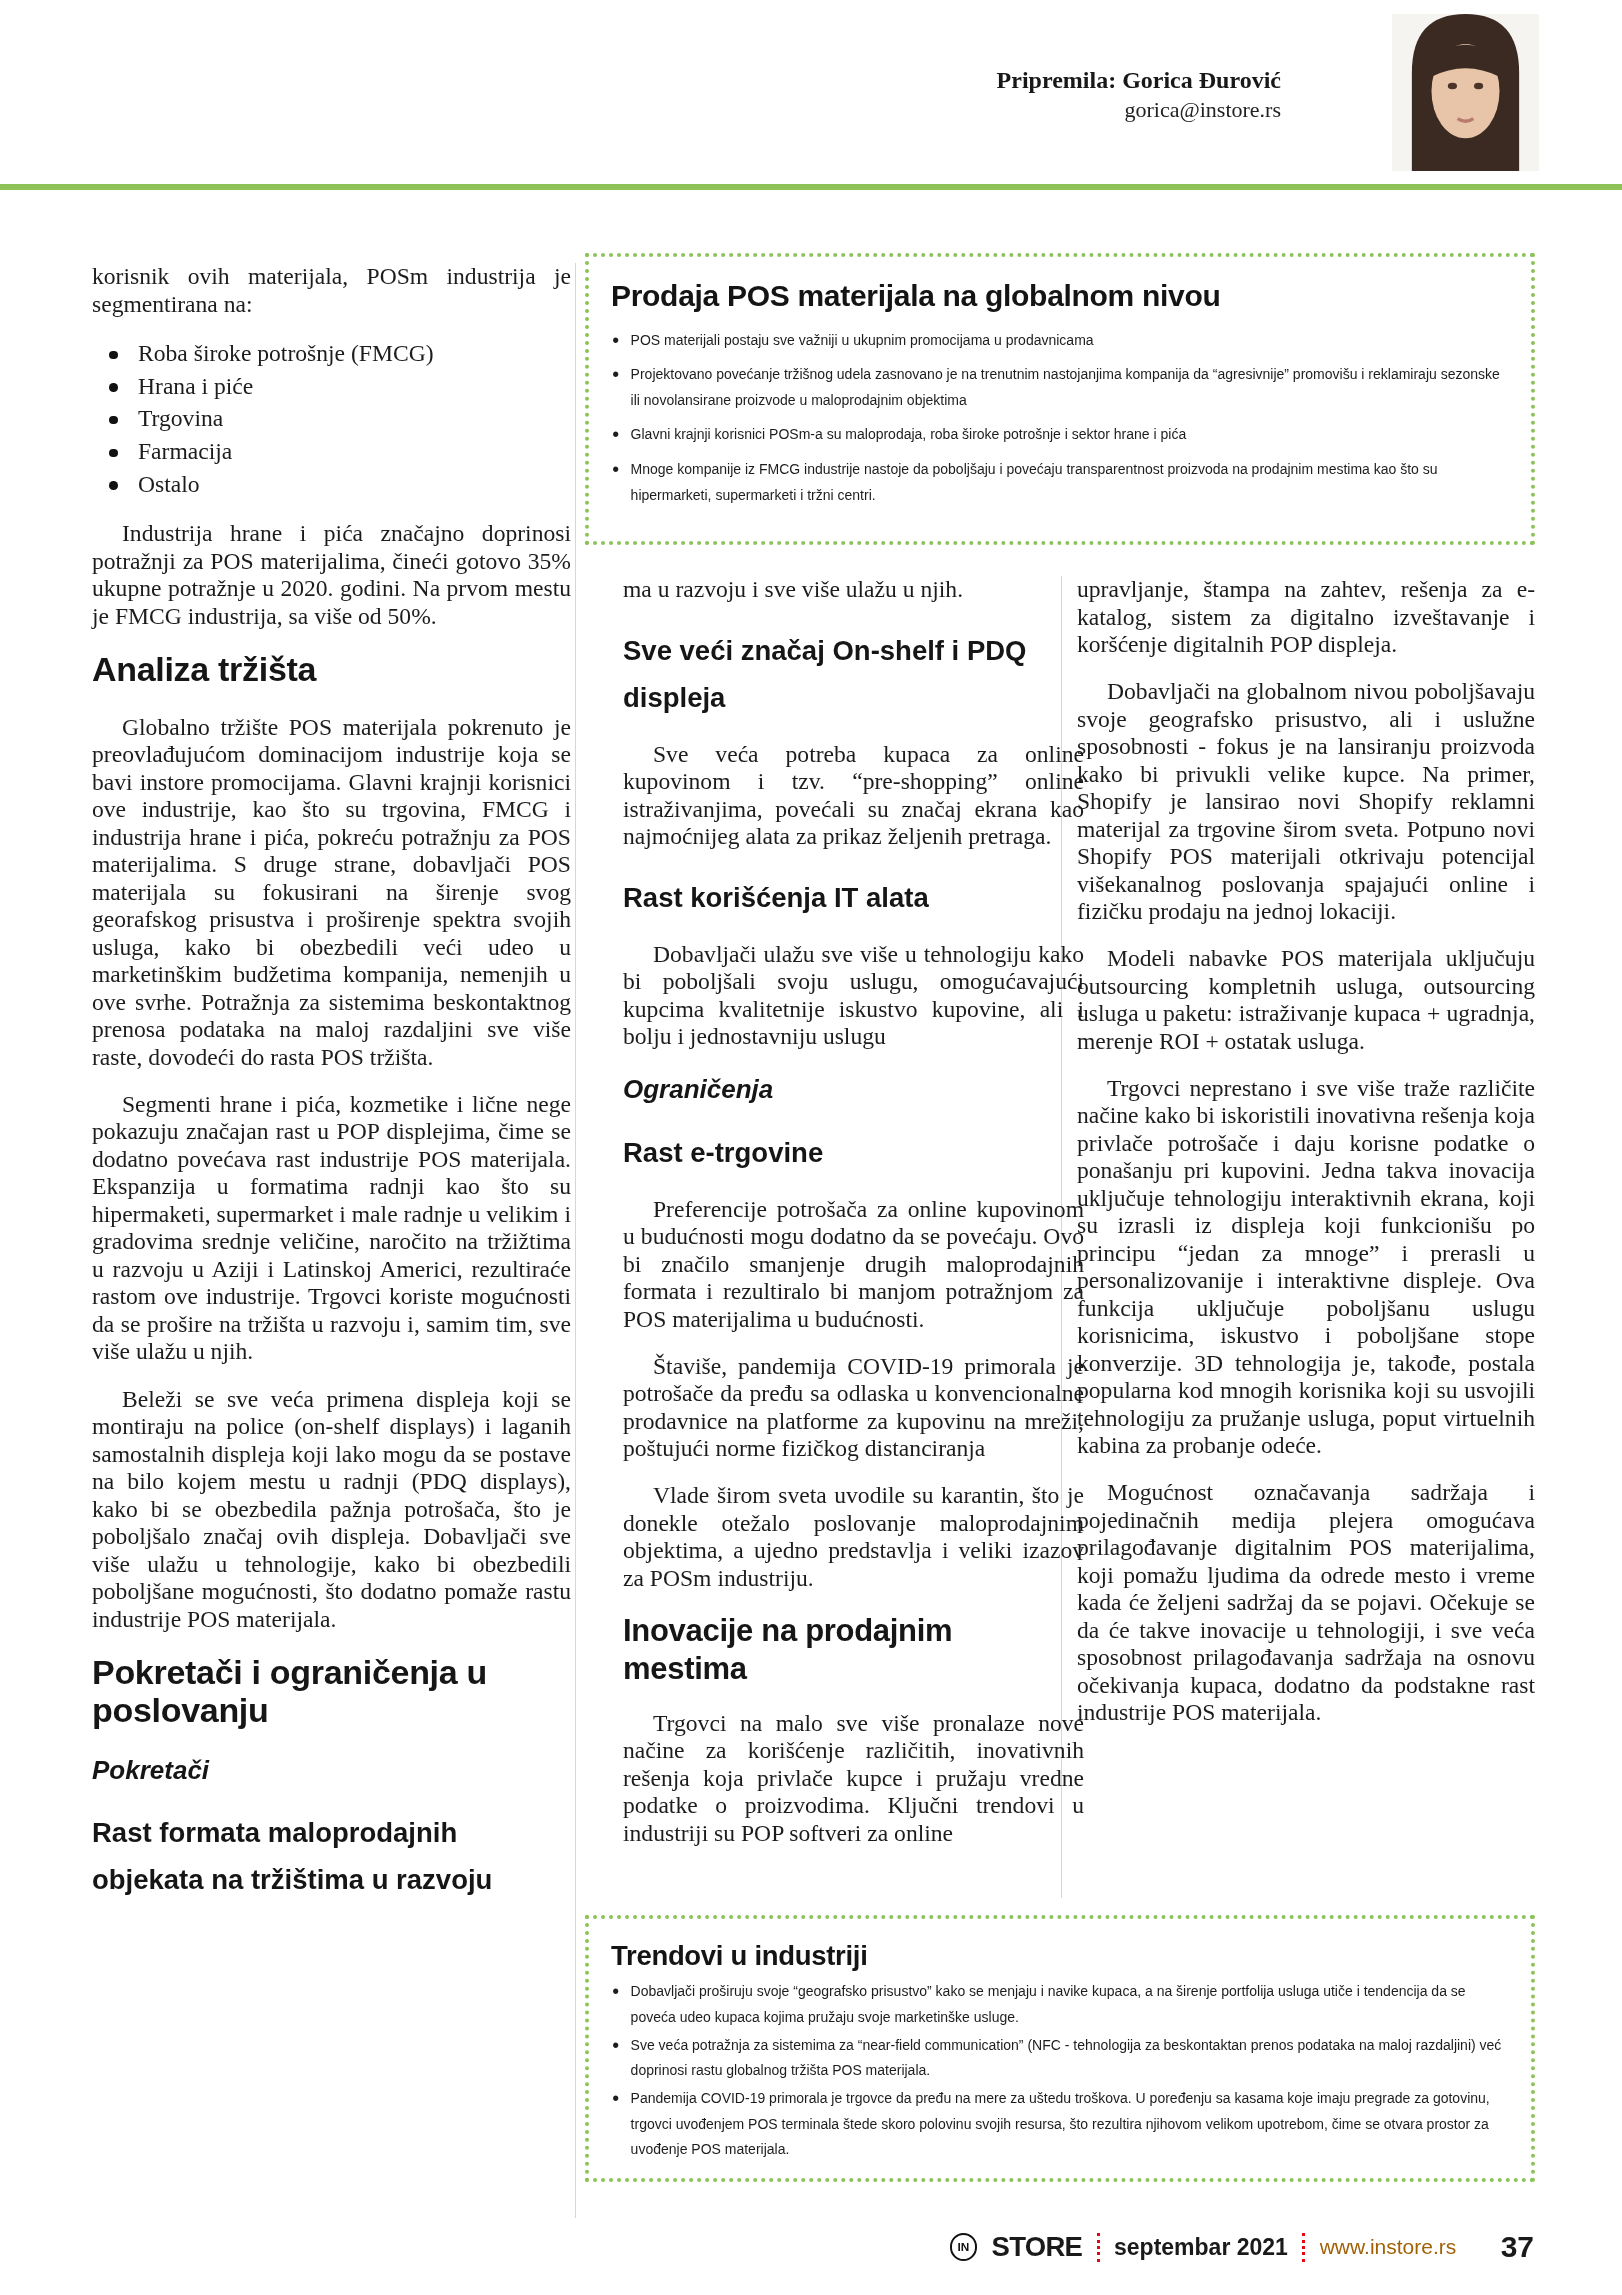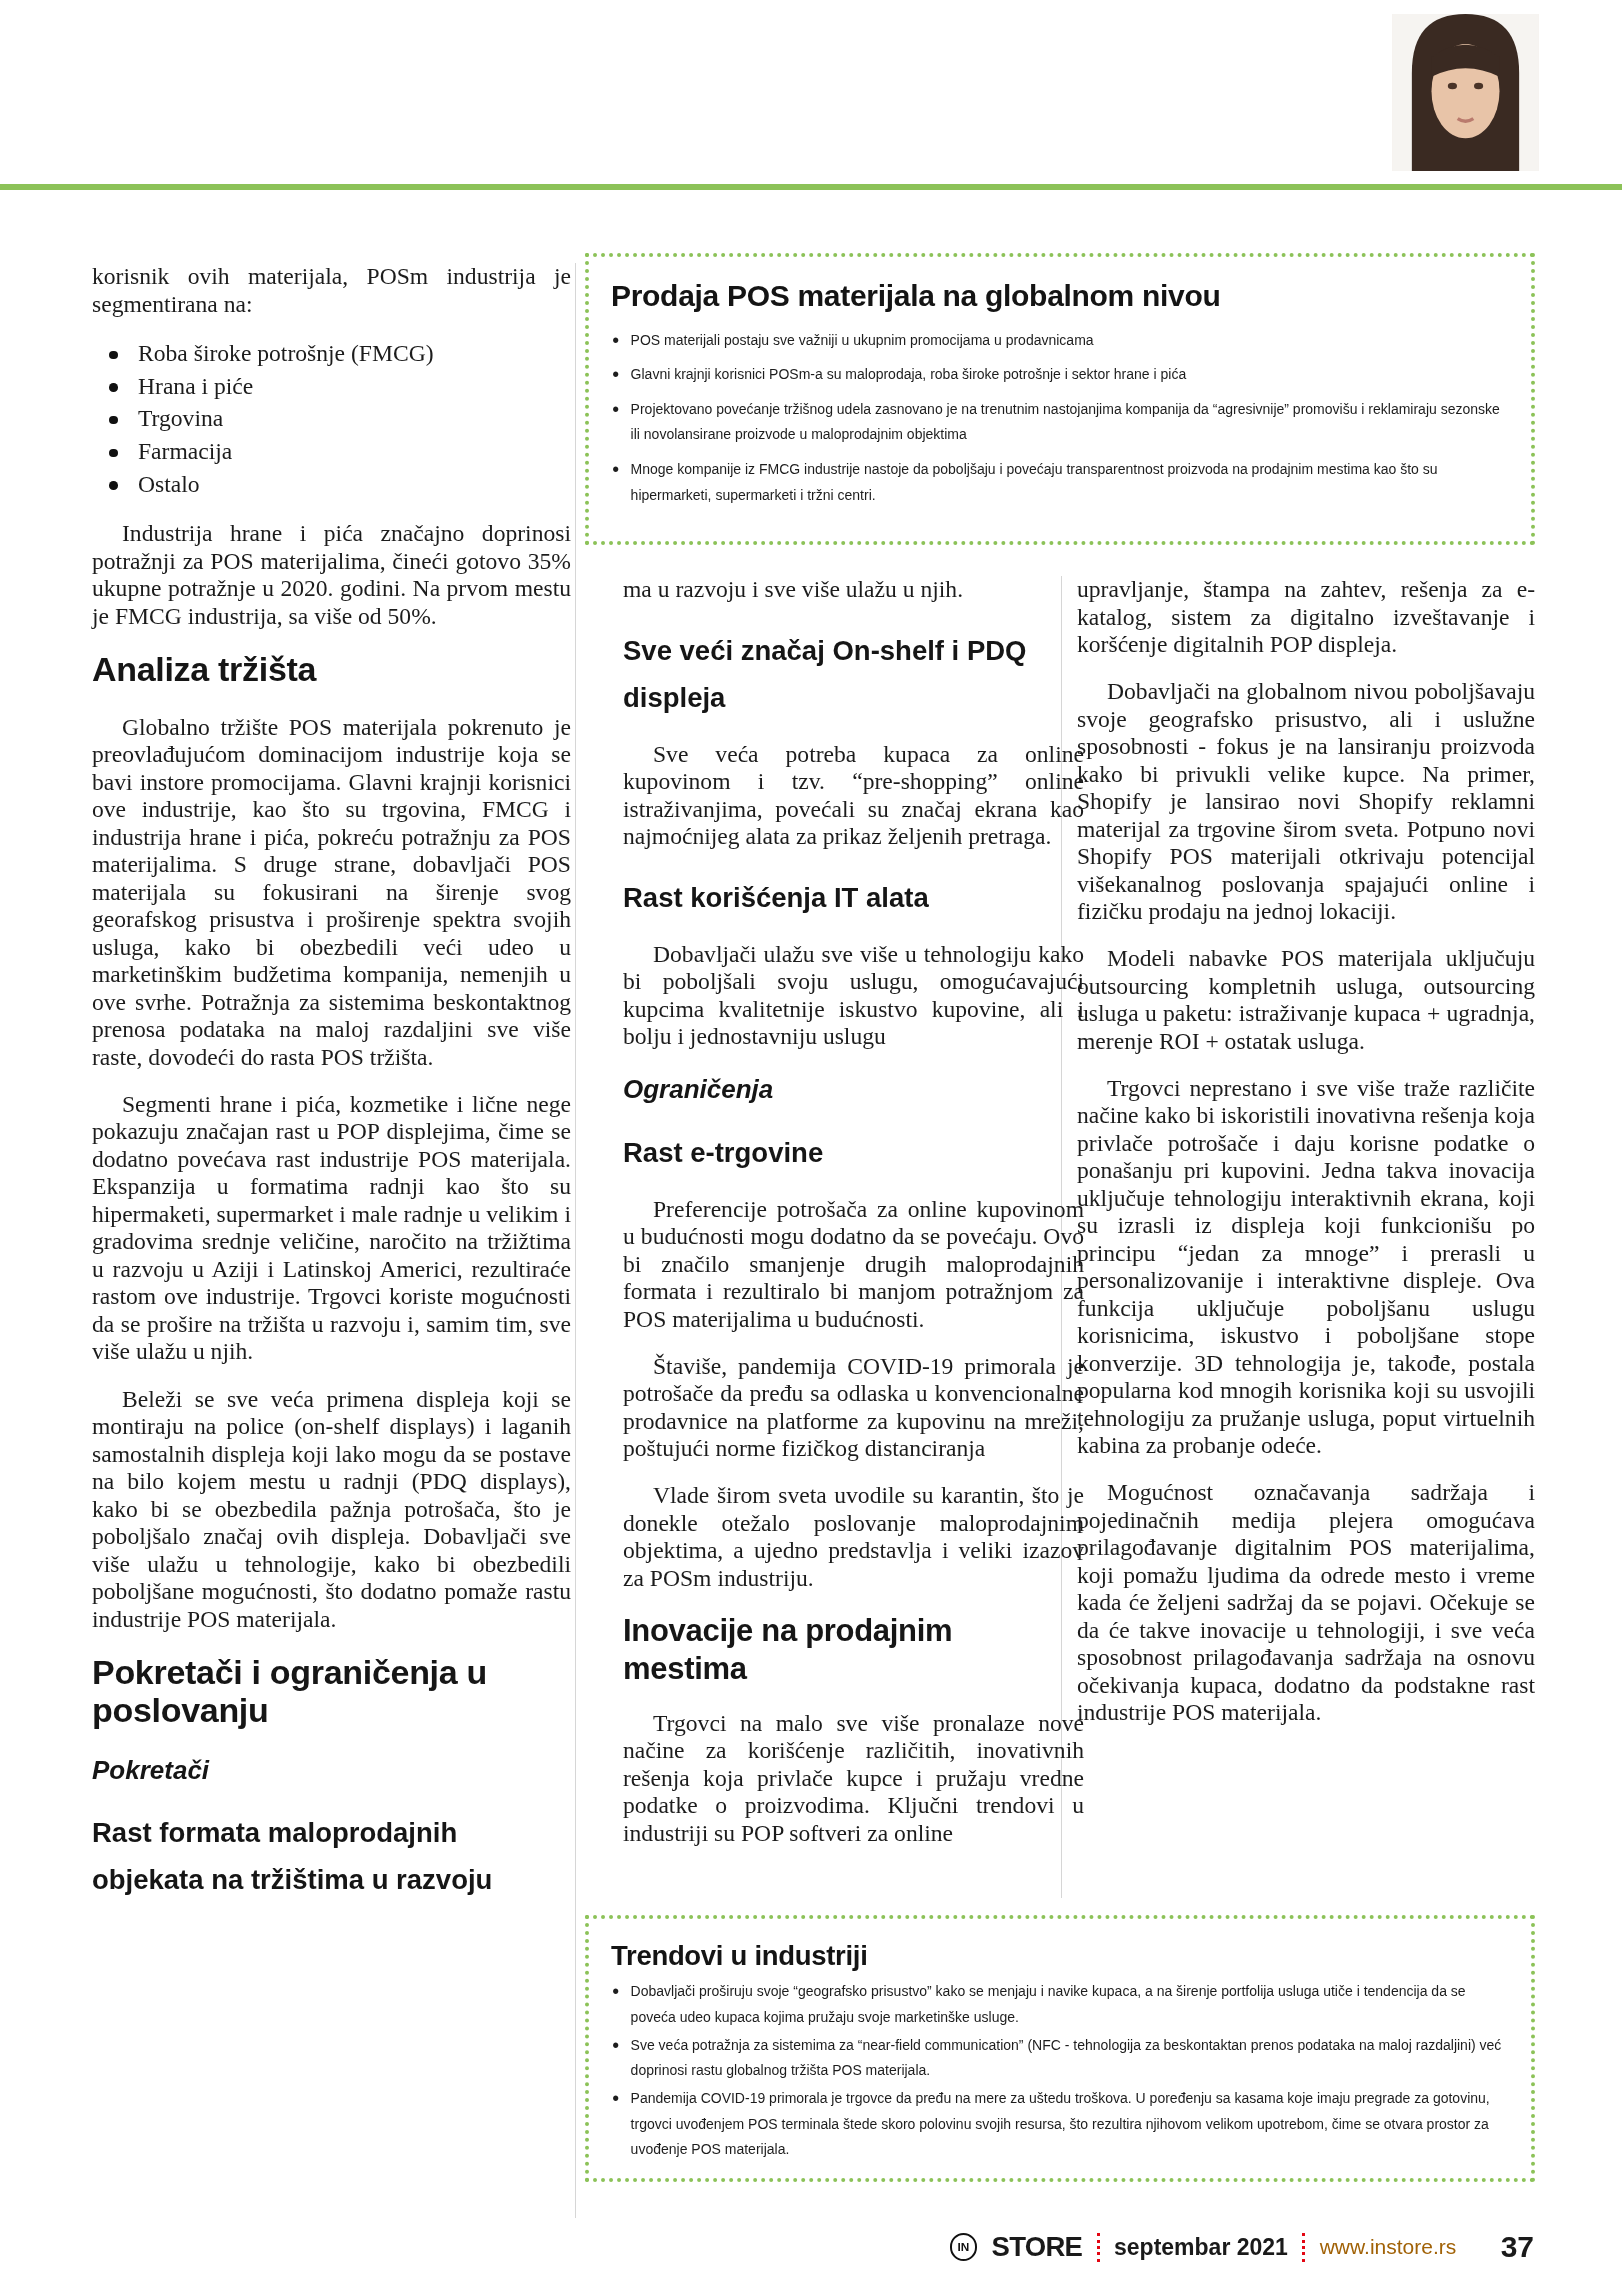--- a/index.html
+++ b/index.html
@@ -53,41 +53,45 @@
   .site{font-size:21px;color:#a16207;}
   .pagenum{font-weight:bold;font-size:30px;margin-left:30px;}
   
   .author-photo svg{display:block;width:100%;height:100%;}
 </style>
 </head>
 <body>
 
 <div class="page">
 
+  <div class="author-block">
+    <div class="author-name">Pripremila: Gorica Đurović</div>
+    <div class="author-email">gorica@instore.rs</div>
+  </div>
 
   <div class="author-photo">
     <svg viewBox="0 0 224 240">
       <rect x="0" y="0" width="224" height="240" fill="#f6f4f1"></rect>
       <path d="M30 240 L30 90 Q30 0 112 0 Q194 0 194 90 L194 240 Z" fill="#3a2a22"></path>
       <ellipse cx="112" cy="118" rx="52" ry="72" fill="#e8c4a8"></ellipse>
       <path d="M60 66 Q112 28 164 66 L164 96 Q112 70 60 96 Z" fill="#3a2a22"></path>
       <ellipse cx="92" cy="110" rx="7" ry="5" fill="#4a3428"></ellipse>
       <ellipse cx="132" cy="110" rx="7" ry="5" fill="#4a3428"></ellipse>
       <path d="M100 160 Q112 168 124 160" stroke="#b97a6d" stroke-width="5" fill="none"></path>
     </svg>
   </div>
 
   <div class="green-rule"></div>
 
   <div class="gbox top">
     <div class="gtitle">Prodaja POS materijala na globalnom nivou</div>
     <ul>
       <li>POS materijali postaju sve važniji u ukupnim promocijama u prodavnicama</li>
+      <li>Projektovano povećanje tržišnog udela zasnovano je na trenutnim nastojanjima kompanija da “agresivnije” promovišu i reklamiraju sezonske ili novolansirane proizvode u maloprodajnim objektima</li>
       <li>Glavni krajnji korisnici POSm-a su maloprodaja, roba široke potrošnje i sektor hrane i pića</li>
-      <li>Projektovano povećanje tržišnog udela zasnovano je na trenutnim nastojanjima kompanija da “agresivnije” promovišu i reklamiraju sezonske ili novolansirane proizvode u maloprodajnim objektima</li>
       <li>Mnoge kompanije iz FMCG industrije nastoje da poboljšaju i povećaju transparentnost proizvoda na prodajnim mestima kao što su hipermarketi, supermarketi i tržni centri.</li>
     </ul>
   </div>
 
   <div class="v-rule r1"></div>
   <div class="v-rule r2"></div>
 
   <div class="col col-left">
     <p class="para cont">korisnik ovih materijala, POSm industrija je segmentirana na:</p>
     <ul class="seg">

